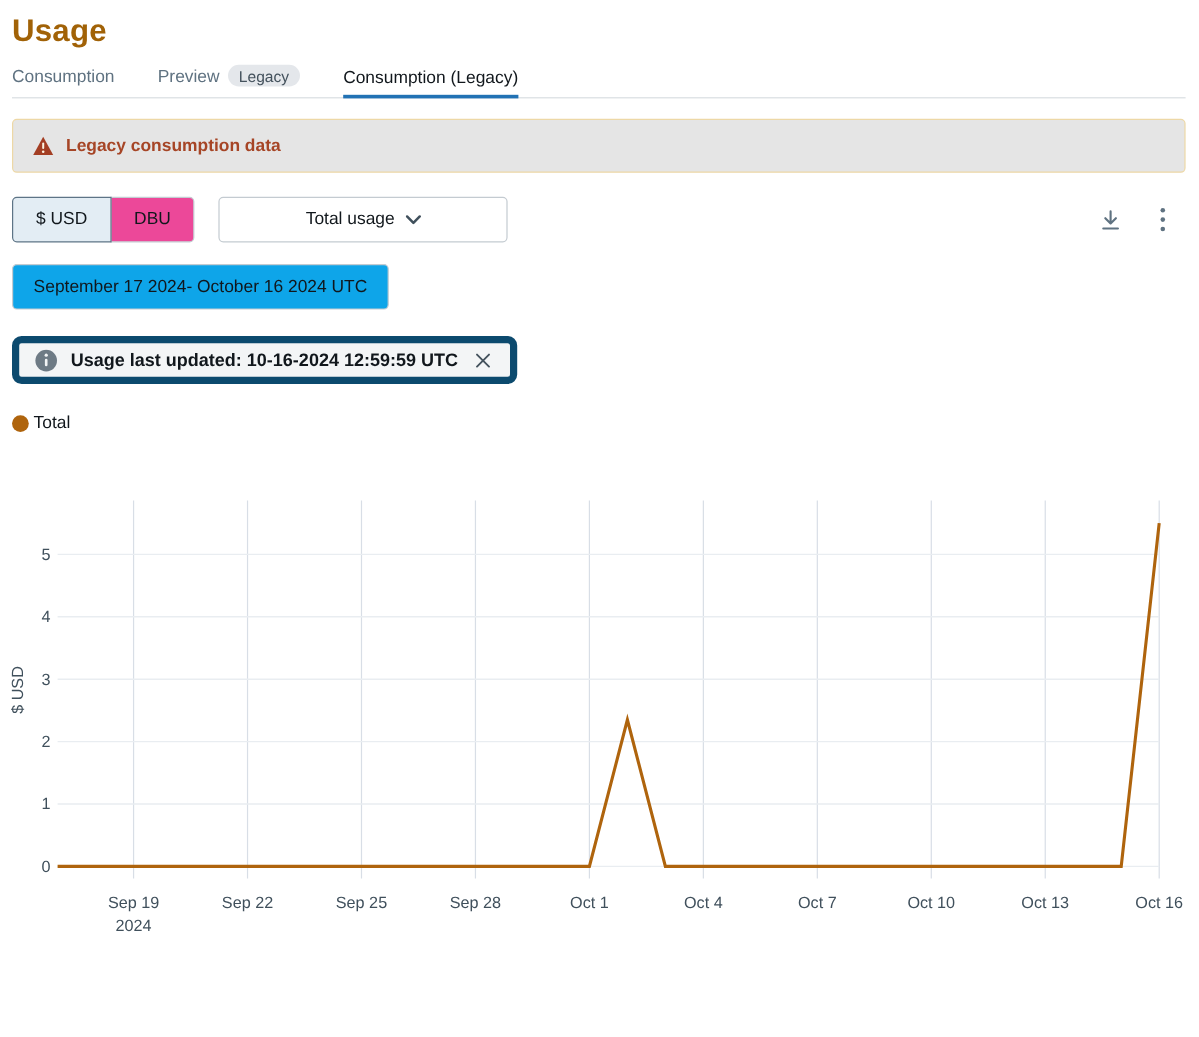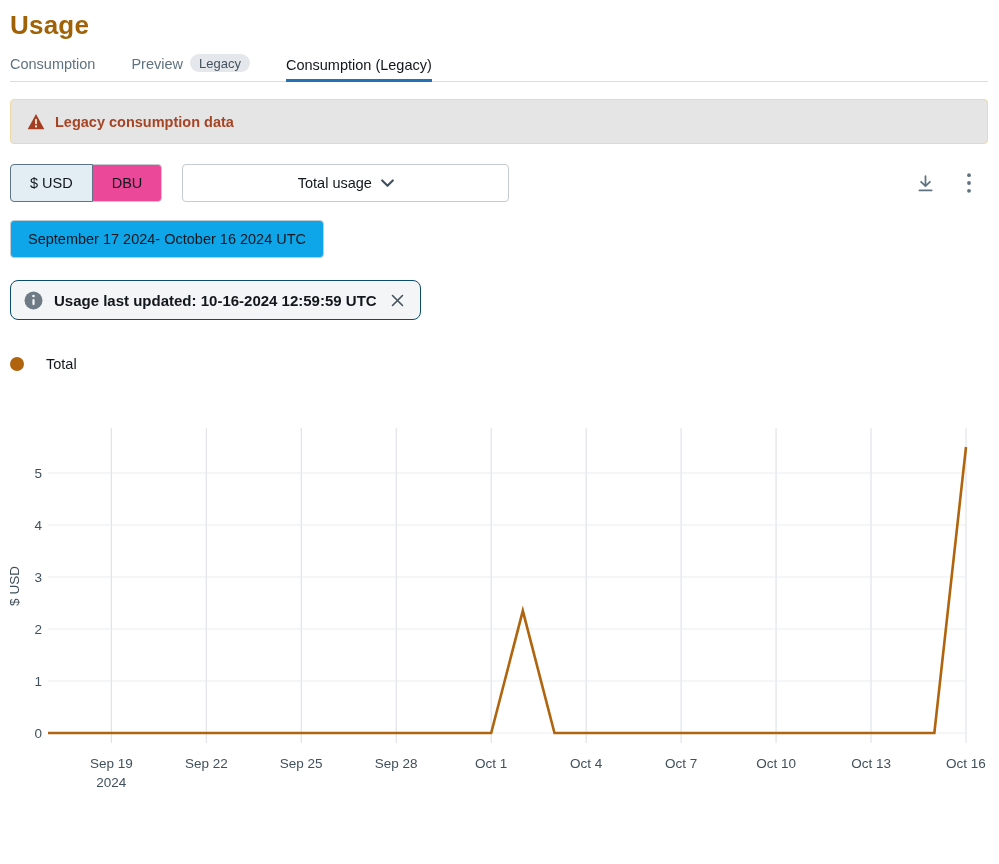--- a/index.html
+++ b/index.html
@@ -22,34 +22,34 @@
   .warn-body { margin:4px 0 0 26px; color:#B04A33; font-size:14.5px; line-height:1.95; }
   .link { color:#2272B4; text-decoration:none; cursor:pointer; }
 
   
   .controls { display:flex; align-items:center; margin-top:20px; }
   .toggle-group { display:flex; }
   .toggle-btn { height:38px; padding:0 19px; background:#ec4899; border:1px solid #C4CBD1; font-size:14.5px; color:#11171C; display:flex; align-items:center; cursor:pointer; font-family:inherit; }
   .toggle-btn.first { border-radius:4px 0 0 4px; }
   .toggle-btn.last { border-radius:0 4px 4px 0; margin-left:-1px; }
   .toggle-btn.selected { background:#E3EDF4; border-color:#5D7486; position:relative; z-index:1; }
-  .dropdown { margin-left:20px; width:327px; height:38px; border:1px solid #C4CBD1; border-radius:4px; background:#fff; display:flex; align-items:center; justify-content:center; gap:9px; font-size:14.5px; cursor:pointer; font-family:inherit; color:#11171C; }
+  .dropdown { margin-left:20px; width:241px; height:38px; border:1px solid #C4CBD1; border-radius:4px; background:#fff; display:flex; align-items:center; justify-content:center; gap:9px; font-size:14.5px; cursor:pointer; font-family:inherit; color:#11171C; }
   .icon-btn { background:none; border:none; cursor:pointer; padding:3px; display:flex; align-items:center; }
   .right-icons { margin-left:auto; display:flex; align-items:center; gap:24px; margin-right:13px; }
 
   
   .date-btn { margin-top:18px; height:38px; padding:0 17px; border:1px solid #C4CBD1; border-radius:4px; background:#0ea5e9; font-size:14.5px; display:inline-flex; align-items:center; cursor:pointer; font-family:inherit; color:#11171C; }
 
   
-  .info-banner { margin-top:22px; display:inline-flex; align-items:center; gap:11px; background:#F3F5F6; border:1px solid #0c4a6e; border-radius:8px; height:40px; padding:0 13px; }
+  .info-banner { margin-top:22px; display:inline-flex; align-items:center; gap:11px; background:#F3F5F6; border:6px solid #0c4a6e; border-radius:8px; height:40px; padding:0 13px; }
   .info-text { font-weight:700; font-size:15px; color:#11171C; }
   .close-btn { background:none; border:none; cursor:pointer; display:flex; align-items:center; padding:2px; }
 
   
-  .legend { margin-top:36px; display:flex; align-items:center; gap:22px; font-size:14.5px; color:#11171C; }
+  .legend { margin-top:25px; display:flex; align-items:center; gap:4px; font-size:14.5px; color:#11171C; }
   .legend-swatch { width:14px; height:14px; border-radius:50%; background:#AF640D; }
 
   
   .chart-wrap { position:relative; margin-left:-10px; width:999px; height:404px; margin-top:44px; }
   .chart-wrap svg { display:block; }
   text.tick { font-size:13.5px; fill:#40505C; font-family:"Liberation Sans", sans-serif; }
 </style>
 </head>
 <body>
 

